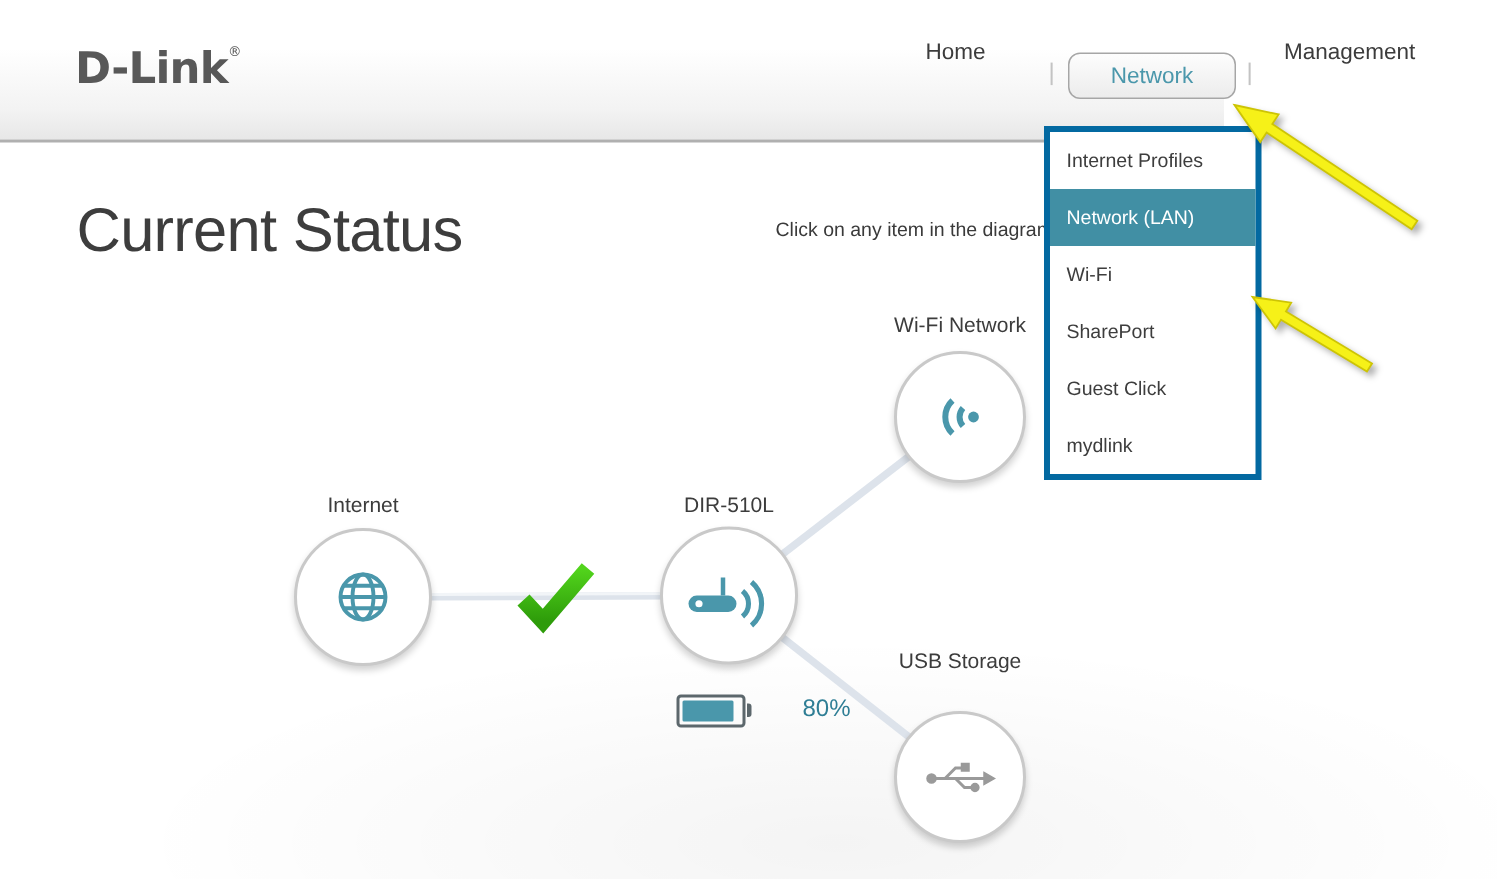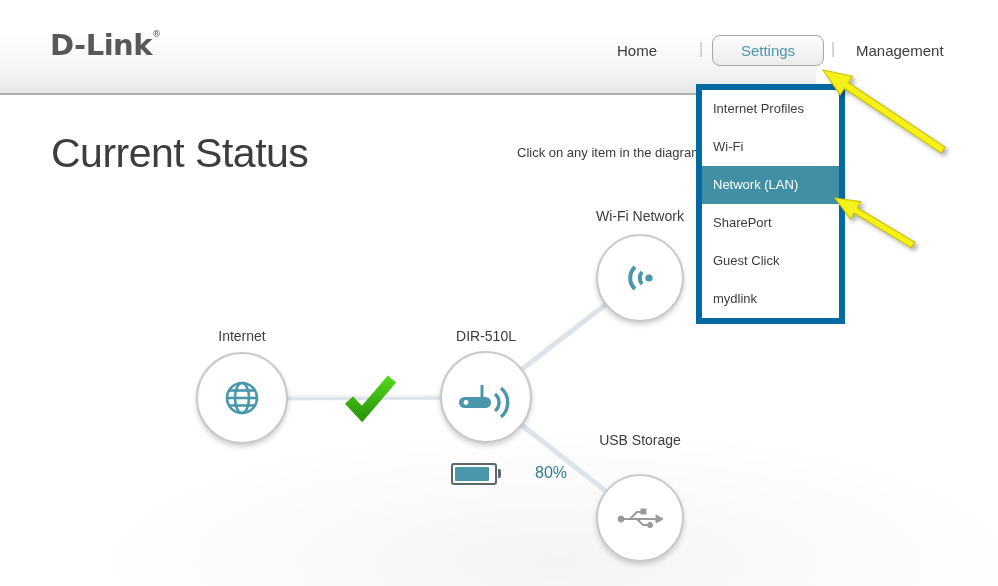--- a/index.html
+++ b/index.html
@@ -19,21 +19,21 @@
     background:linear-gradient(#ffffff 35%, #f3f3f3 78%, #e7e7e7 100%);
     border-bottom:2px solid #b0b0b0;
   }
   .logo{
     position:absolute;left:50px;top:28px;
     font-family:"DejaVu Sans", sans-serif;font-weight:800;
     font-size:29px;color:#585858;letter-spacing:-0.5px;
   }
   .logo sup{font-size:9px;font-weight:400;vertical-align:18px;letter-spacing:0;}
   .nav-link{
-    position:absolute;top:42px;font-size:15px;color:#3c3c3c;cursor:pointer;white-space:nowrap;
+    position:absolute;top:26px;font-size:15px;color:#3c3c3c;cursor:pointer;white-space:nowrap;
   }
   .nav-home{left:617px;}
   .nav-mgmt{left:856px;}
   .nav-sep{position:absolute;top:40px;font-size:16px;color:#c3c3c3;}
   .nav-sep.s1{left:699px;}
   .nav-sep.s2{left:831px;}
   .nav-btn{
     position:absolute;left:712px;top:35px;width:110px;height:29px;line-height:29px;
     text-align:center;font-size:15px;color:var(--accent-teal,#4a97ab);cursor:pointer;
     background:linear-gradient(#fdfdfd,#ececec);
@@ -79,21 +79,21 @@
   .battery .nub{
     position:absolute;right:-6px;top:4px;width:3px;height:9px;
     background:#5c676c;border-radius:0 2px 2px 0;
   }
   .battery-pct{
     position:absolute;left:504px;top:464px;font-size:16px;color:#2f7e95;z-index:2;margin-left:31px;
   }
   
   .menu{
     position:absolute;left:696px;top:84px;width:137px;z-index:10;
-    background:#fff;border:6px solid #0369a1;
+    background:#fff;border:4px solid #0369a1;
   }
   .menu-item{
     height:38px;line-height:38px;padding-left:11px;
     font-size:13px;color:#3d3d3d;cursor:pointer;white-space:nowrap;
   }
   .menu-item.active{
     background:var(--menu-highlight,#418fa4);color:#ffffff;
   }
   
   .arrows-svg{position:absolute;left:0;top:0;z-index:20;pointer-events:none;}
@@ -105,21 +105,21 @@
 </style>
 </head>
 <body>
 
 <div class="stage">
 
   <div class="header">
     <div class="logo"><span>D-Link</span><sup>®</sup></div>
     <span class="nav-link nav-home">Home</span>
     <span class="nav-sep s1">|</span>
-    <span class="nav-btn">Settings</span>
+    <span class="nav-btn">Network</span>
     <span class="nav-sep s2">|</span>
     <span class="nav-link nav-mgmt">Management</span>
   </div>
 
   <h1 class="page-title">Current Status</h1>
   <div class="hint">Click on any item in the diagram</div>
 
   <svg class="lines-svg" width="998" height="586">
     <line x1="242" y1="398" x2="486" y2="397" stroke="#dde3eb" stroke-width="5"></line>
     <line x1="242" y1="396.5" x2="486" y2="395.5" stroke="#f2f5f8" stroke-width="2"></line>
@@ -188,22 +188,22 @@
   </svg>
 
   <div class="battery">
     <div class="fill" style="width: 80%;"></div>
     <div class="nub"></div>
   </div>
   <div class="battery-pct">80%</div>
 
   <div class="menu">
     <div class="menu-item">Internet Profiles</div>
+    <div class="menu-item active">Network (LAN)</div>
     <div class="menu-item">Wi-Fi</div>
-    <div class="menu-item active">Network (LAN)</div>
     <div class="menu-item">SharePort</div>
     <div class="menu-item">Guest Click</div>
     <div class="menu-item">mydlink</div>
   </div>
 
   <svg class="arrows-svg" width="998" height="586">
     <polygon class="arrow" points="823,70 852.4,76.3 848.2,82.6 944.9,147.1 941.1,152.9 844.4,88.4 840.2,94.7"></polygon>
     <polygon class="arrow" points="835,198 860.8,201.8 857.3,207.7 914.7,242.3 911.3,247.7 854,213.1 850.4,219"></polygon>
   </svg>
 

